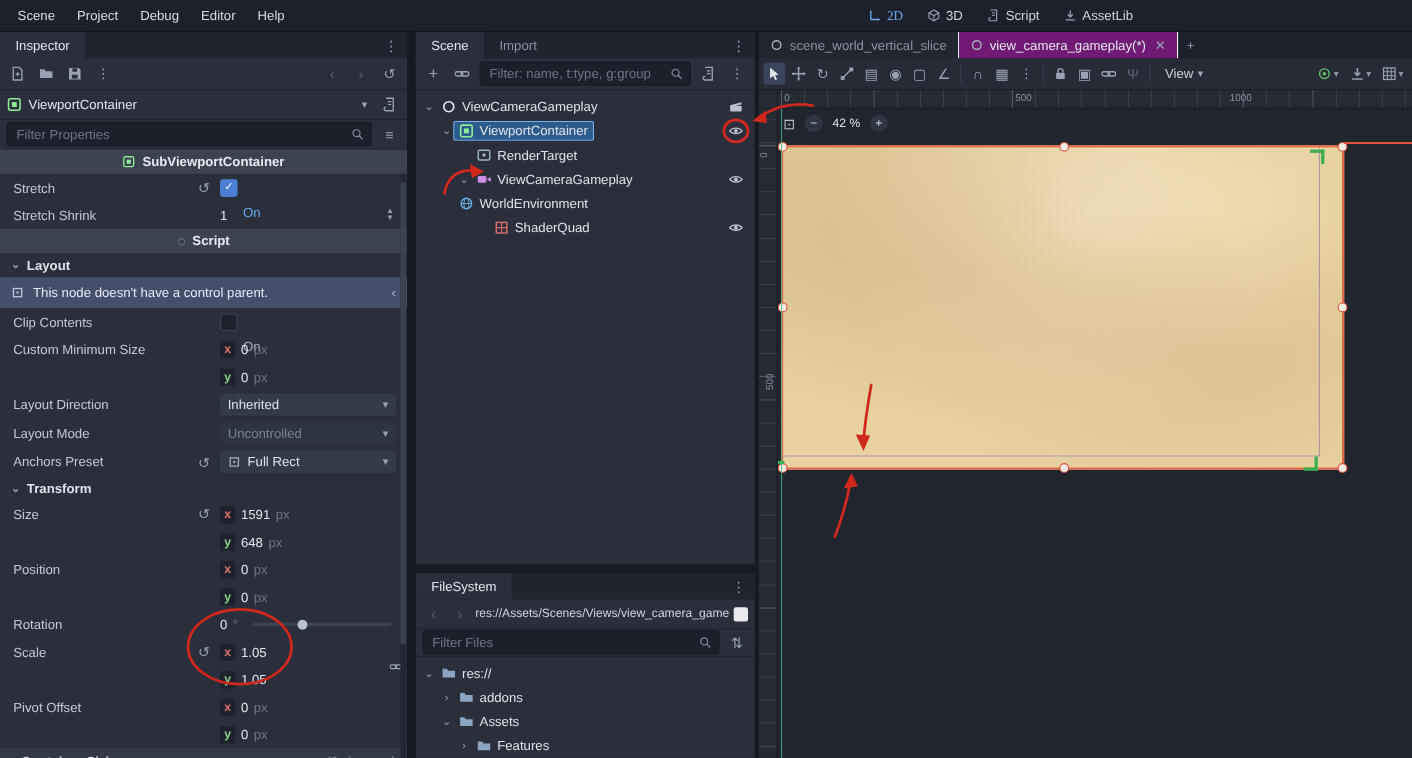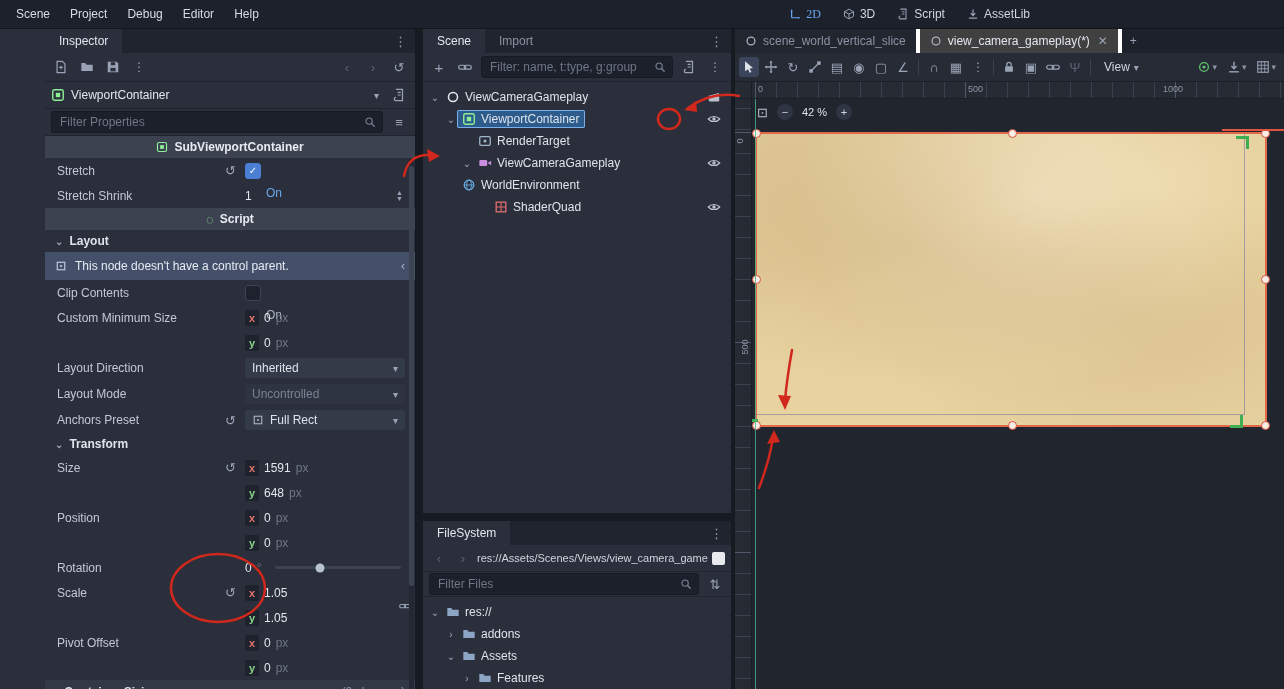--- a/index.html
+++ b/index.html
@@ -10,21 +10,21 @@
   
   .menubar{height:28px;background:#1d212b;border-bottom:1px solid #12151c;display:flex;align-items:center;padding:0 6px;}
   .menu-item{padding:4px 10px;color:#d7dbe4;cursor:default;}
   .workspaces{margin-left:auto;margin-right:240px;display:flex;gap:6px;align-items:center;}
   .ws{display:flex;align-items:center;gap:5px;padding:3px 8px;border-radius:3px;color:#cfd4de;}
   .ws .ic{color:#9aa3b5;}
   .ws.active{color:#6aa9ee;font-family:Liberation Serif, serif;}
   .ws.active .ic{color:#6aa9ee;}
   
   .main{position:absolute;top:29px;left:0;right:0;bottom:0;display:flex;}
-  .inspector{width:370px;margin-right:8px;background:#2a2f3b;display:flex;flex-direction:column;position:relative;padding-left:45px;}
+  .inspector{width:370px;margin-right:8px;background:#2a2f3b;display:flex;flex-direction:column;position:relative;}
   .middle{width:308px;margin-right:4px;display:flex;flex-direction:column;gap:8px;}
   .vp{flex:1;display:flex;flex-direction:column;background:#21252e;}
   
   .dock-tabbar{height:24px;background:#20242e;display:flex;align-items:stretch;flex:none;}
   .dock-tab{padding:0 14px;display:flex;align-items:center;color:#8a92a3;}
   .dock-tab.active{background:#2a2f3b;color:#e2e6ee;}
   .dots{margin-left:auto;display:flex;align-items:center;padding:0 8px;color:#9aa3b5;font-size:13px;}
   
   .tbar{height:28px;background:#2a2f3b;border-bottom:1px solid #20242e;display:flex;align-items:center;gap:6px;padding:0 6px;flex:none;}
   .tbtn{display:flex;align-items:center;justify-content:center;width:20px;height:20px;border-radius:3px;color:#9aa3b5;}
@@ -89,22 +89,22 @@
   .ic-cam{color:#cc8ee0;} .ic-mesh{color:#e06c6c;} .ic-globe{color:#6ab0e8;} .ic-film{color:#b9c0cc;}
   
   .fs-dock{flex:1;background:#2a2f3b;display:flex;flex-direction:column;overflow:hidden;}
   .path-row{height:26px;display:flex;align-items:center;gap:4px;padding:0 6px;border-bottom:1px solid #20242e;flex:none;}
   .path-text{flex:1;color:#cfd4de;font-size:11px;white-space:nowrap;overflow:hidden;}
   .file-chip{width:13px;height:13px;background:#e8eaee;border-radius:2px;flex:none;}
   .folder{color:#8da5c4;}
   
   .vp-tabs{height:24px;background:#1d212b;display:flex;align-items:stretch;flex:none;}
   .vp-tab{display:flex;align-items:center;gap:6px;padding:0 10px;color:#8a92a3;background:#22262f;
-    border-right:4px solid #ffffff;}
-  .vp-tab.active{background:#404040;color:#e2e6ee;}
+    border-right:1px solid #ffffff;}
+  .vp-tab.active{background:#701a75;color:#e2e6ee;}
   .vp-tab .close{color:#9aa3b5;font-size:12px;padding-left:2px;}
   .vp-tab .ic{color:#aab1bf;}
   .plus-tab{display:flex;align-items:center;padding:0 8px;color:#9aa3b5;}
   .vp-toolbar{height:28px;background:#262b36;border-bottom:1px solid #1a1e26;display:flex;align-items:center;gap:2px;padding:0 4px;flex:none;}
   .vp-toolbar .tbtn.active{background:#3a455c;color:#dfe3ea;}
   .sep{width:1px;height:16px;background:#3a4150;margin:0 3px;flex:none;}
   .view-btn{display:flex;align-items:center;gap:4px;padding:2px 8px;border-radius:3px;color:#cfd4de;}
   .right-tools{margin-left:auto;display:flex;align-items:center;gap:2px;}
   .menu-pair{display:flex;align-items:center;gap:1px;padding:2px 4px;border-radius:3px;color:#9aa3b5;}
   .menu-pair .dcaret{font-size:9px;color:#8a92a3;}

